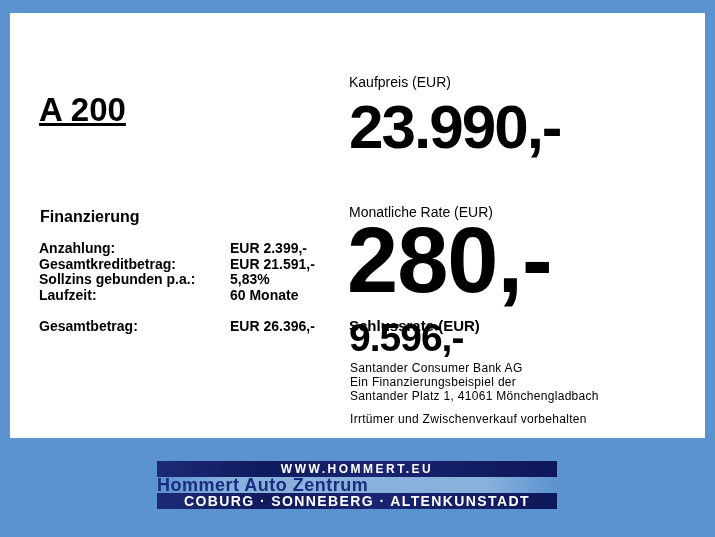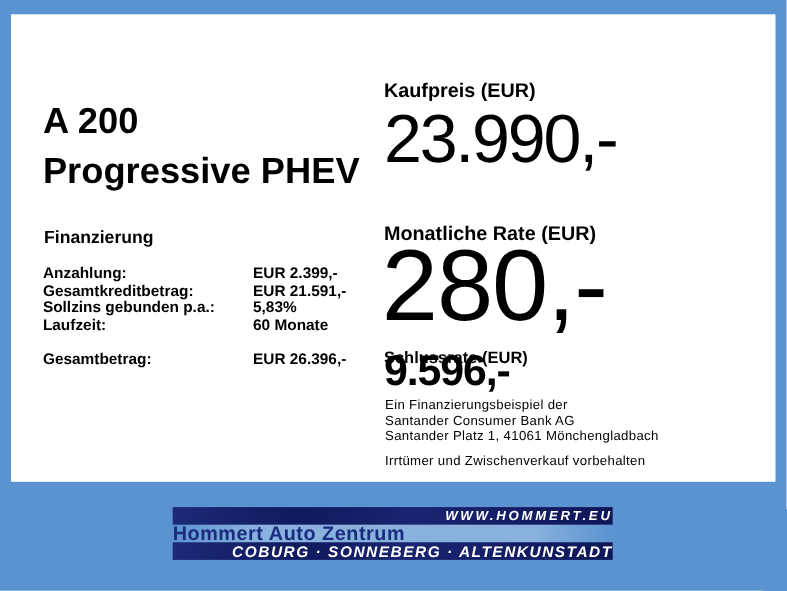--- a/index.html
+++ b/index.html
@@ -19,43 +19,43 @@
     width: 695px; height: 425px;
     background: #ffffff;
   }
   .card * { position: absolute; color: #000; white-space: nowrap; }
 
   
   .vehicle-title {
     left: 29px; top: 74px;
     font-size: 33px; font-weight: bold; line-height: 45px;
   }
-  .vehicle-title div { position: static; }
+  .vehicle-title div { position: static; text-decoration: underline; }
   .fin-heading {
     left: 30px; top: 194px;
     font-size: 16px; font-weight: bold; line-height: 20px; text-align: center;
   }
   .fin-table {
     left: 29px; top: 228px;
     font-size: 14px; font-weight: bold; line-height: 15.5px;
   }
   .fin-table .row { position: static; display: block; }
   .fin-table .row.total { margin-top: 16px; }
   .fin-table .lbl { position: static; display: inline-block; width: 171px; }
   .fin-table .val { position: static; display: inline; padding-left: 20px; }
 
   
   .price-label {
     left: 339px;
-    font-size: 18px; font-weight: bold; line-height: 22px;
+    font-size: 14px; font-weight: normal; line-height: 22px;
   }
   .price-label.kauf  { top: 58px; }
   .price-label.rate  { top: 188px; }
   .price-big {
-    left: 339px; font-weight: normal;
+    left: 339px; font-weight: bold;
   }
   .price-big.kauf {
     top: 83px; font-size: 62px; line-height: 62px; letter-spacing: -2px;
   }
   .price-big.rate {
     left: 337px; top: 201px; font-size: 92px; line-height: 92px; letter-spacing: -1px;
   }
   .schluss-label {
     left: 339px; top: 304px;
     font-size: 15px; font-weight: bold; line-height: 18px;
@@ -75,22 +75,21 @@
   .banner {
     position: absolute;
     left: 157px; top: 461px;
     width: 400px; height: 48px;
   }
   .banner-bar {
     height: 16px;
     background: linear-gradient(90deg, #1c2a76 0%, #101a5e 28%, #1a2470 55%, #0e1758 100%);
     color: #ffffff;
     font-weight: bold;
-    text-align: right;
-    font-style: italic;
+    text-align: center;
   }
   .banner-bar.web {
     font-size: 12px; line-height: 16px; letter-spacing: 2.5px;
   }
   .banner-bar.loc {
     font-size: 14px; line-height: 16px; letter-spacing: 1.4px;
   }
   .banner-mid {
     height: 16px;
     background: linear-gradient(90deg, rgba(255,255,255,0) 0%, rgba(255,255,255,0.28) 18%, rgba(255,255,255,0.28) 82%, rgba(255,255,255,0) 100%);
@@ -102,21 +101,20 @@
 </style>
 </head>
 <body>
 
 <div class="frame">
 
   <div class="card">
 
     <div class="vehicle-title">
       <div>A 200</div>
-      <div>Progressive PHEV</div>
     </div>
 
     <div class="fin-heading">Finanzierung</div>
 
     <div class="fin-table">
       <div class="row">
         <span class="lbl">Anzahlung:</span><span class="val">EUR 2.399,-</span>
       </div>
       <div class="row">
         <span class="lbl">Gesamtkreditbetrag:</span><span class="val">EUR 21.591,-</span>
@@ -135,22 +133,22 @@
     <div class="price-label kauf">Kaufpreis (EUR)</div>
     <div class="price-big kauf">23.990,-</div>
 
     <div class="price-label rate">Monatliche Rate (EUR)</div>
     <div class="price-big rate">280,-</div>
 
     <div class="schluss-label">Schlussrate (EUR)</div>
     <div class="schluss-value">9.596,-</div>
 
     <div class="disclaimer">
+      <div>Santander Consumer Bank AG</div>
       <div>Ein Finanzierungsbeispiel der</div>
-      <div>Santander Consumer Bank AG</div>
       <div>Santander Platz 1, 41061 Mönchengladbach</div>
       <div class="note">Irrtümer und Zwischenverkauf vorbehalten</div>
     </div>
 
   </div>
 
   <div class="banner">
     <div class="banner-bar web">WWW.HOMMERT.EU</div>
     <div class="banner-mid">Hommert Auto Zentrum</div>
     <div class="banner-bar loc">COBURG · SONNEBERG · ALTENKUNSTADT</div>

